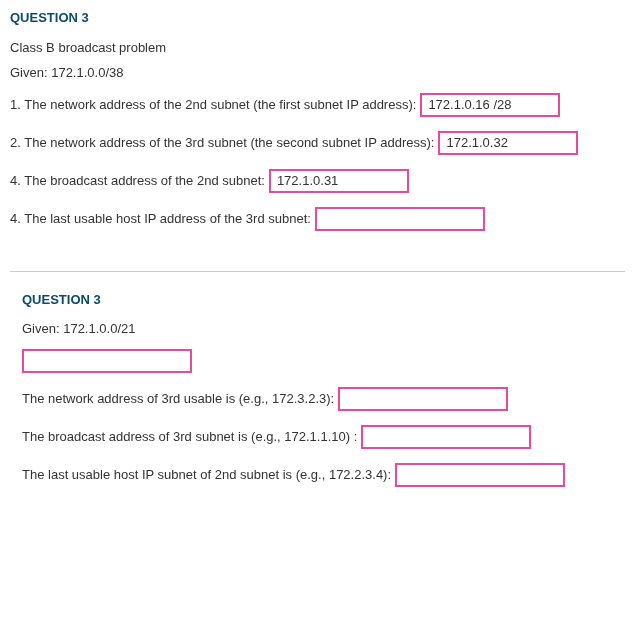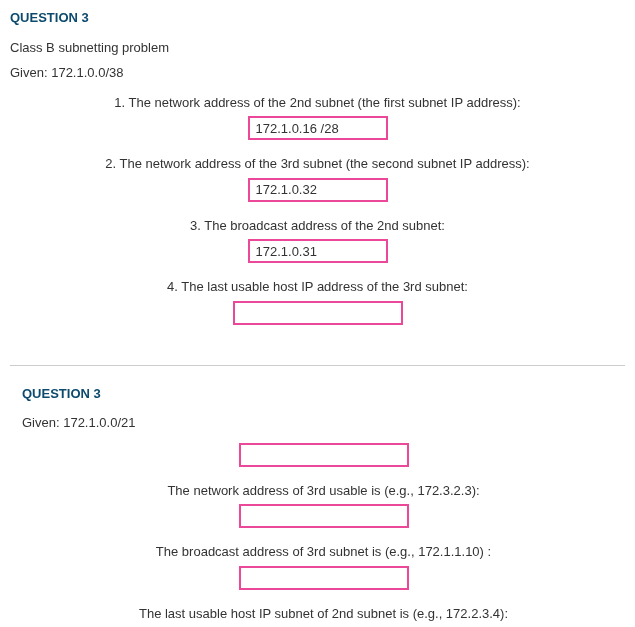--- a/index.html
+++ b/index.html
@@ -18,21 +18,20 @@
     margin-bottom: 10px;
     color: #0c4a6e;
   }
   .stem { margin-bottom: 6px; }
   .row {
     margin: 10px 0 14px 0;
     display: flex;
     align-items: center;
     flex-wrap: wrap;
     gap: 4px;
-    flex-direction: column;
   }
   .row-label { white-space: normal; }
   input[type="text"] {
     border: 2px solid #ec4899;
     height: 24px;
     padding: 0 6px;
     font-size: 13px;
     font-family: inherit;
     color: #333;
     box-sizing: border-box;
@@ -44,35 +43,35 @@
     border-top: 1px solid #ccc;
     margin: 40px 0 18px 0;
   }
   .q4 { padding-left: 12px; }
 </style>
 </head>
 <body>
 
 <div>
   <div class="question-title">QUESTION 3</div>
-  <div class="stem">Class B subnetting problem</div>
+  <div class="stem">Class B broadcast problem</div>
   <div class="stem">Given: 172.1.0.0/38</div>
 
   <div class="row">
     <span class="row-label">1. The network address of the 2nd subnet (the first subnet IP address):</span>
     <input type="text" class="w-med" value="172.1.0.16 /28" style="">
   </div>
 
   <div class="row">
     <span class="row-label">2. The network address of the 3rd subnet (the second subnet IP address):</span>
     <input type="text" class="w-med" value="172.1.0.32" style="">
   </div>
 
   <div class="row">
-    <span class="row-label">3. The broadcast address of the 2nd subnet:</span>
+    <span class="row-label">4. The broadcast address of the 2nd subnet:</span>
     <input type="text" class="w-med" value="172.1.0.31" style="">
   </div>
 
   <div class="row">
     <span class="row-label">4. The last usable host IP address of the 3rd subnet:</span>
     <input type="text" class="w-lg" value="" style="">
   </div>
 </div>
 
 <hr class="sep">

